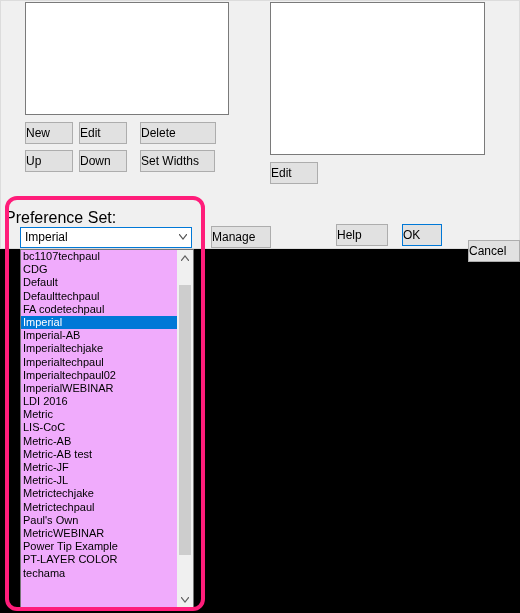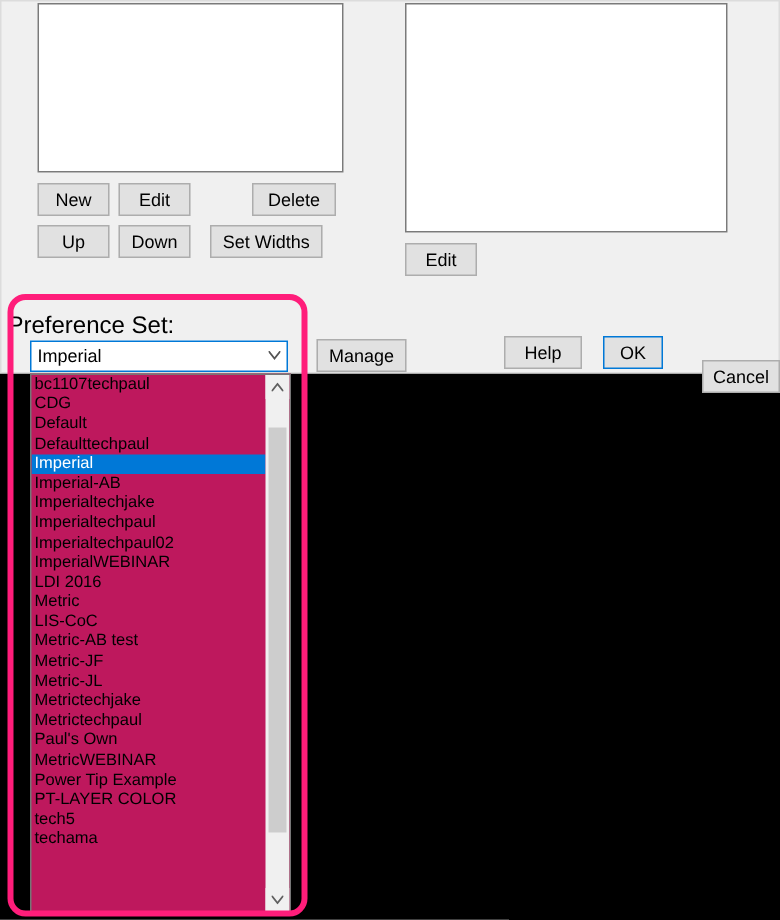--- a/index.html
+++ b/index.html
@@ -45,21 +45,21 @@
     height: 153px;
     background: #ffffff;
     border: 1px solid #7a7a7a;
     box-sizing: border-box;
   }
   .btn {
     position: absolute;
     height: 22px;
     line-height: 20px;
     font-size: 12px;
-    text-align: center;
+    text-align: left;
     background: #e1e1e1;
     border: 1px solid #adadad;
     box-sizing: border-box;
     cursor: default;
   }
   .btn-ok {
     border: 1px solid #0078d7;
   }
   .pref-label {
     position: absolute;
@@ -90,21 +90,21 @@
   }
   .combo .chev svg {
     display: block;
   }
   .dropdown {
     position: absolute;
     left: 20px;
     top: 249px;
     width: 174px;
     height: 360px;
-    background: #be185d;
+    background: #f0abfc;
     border: 1px solid #767676;
     box-sizing: border-box;
     overflow: hidden;
     z-index: 30;
   }
   .dropdown .items {
     position: absolute;
     left: 0;
     top: 0;
     right: 16px;
@@ -164,21 +164,21 @@
 <body>
 
 <div class="root">
   <div class="dialog-bg"></div>
 
   <div class="left-panel"></div>
   <div class="right-panel"></div>
 
   <div class="btn" style="left:25px;  top:122px; width:48px;">New</div>
   <div class="btn" style="left:79px;  top:122px; width:48px;">Edit</div>
-  <div class="btn" style="left:140px; top:122px; width:56px;margin-left:28px;">Delete</div>
+  <div class="btn" style="left:140px; top:122px; width:76px;">Delete</div>
 
   <div class="btn" style="left:25px;  top:150px; width:48px;">Up</div>
   <div class="btn" style="left:79px;  top:150px; width:48px;">Down</div>
   <div class="btn" style="left:140px; top:150px; width:75px;">Set Widths</div>
 
   <div class="btn" style="left:270px; top:162px; width:48px;">Edit</div>
 
   <div class="pref-label">Preference Set:</div>
   <div class="combo">
     <span>Imperial</span>
@@ -193,39 +193,40 @@
   <div class="btn" style="left:336px; top:224px; width:52px;">Help</div>
   <div class="btn btn-ok" style="left:402px; top:224px; width:40px;">OK</div>
   <div class="btn" style="left:468px; top:224px; width:52px;margin-top:16px;">Cancel</div>
 
   <div class="dropdown">
     <div class="items" id="dropdown-items">
         <div class="item">bc1107techpaul</div>
         <div class="item">CDG</div>
         <div class="item">Default</div>
         <div class="item">Defaulttechpaul</div>
+        <div class="item">FA codetechpaul</div>
         <div class="item selected">Imperial</div>
         <div class="item">Imperial-AB</div>
         <div class="item">Imperialtechjake</div>
         <div class="item">Imperialtechpaul</div>
         <div class="item">Imperialtechpaul02</div>
         <div class="item">ImperialWEBINAR</div>
         <div class="item">LDI 2016</div>
         <div class="item">Metric</div>
         <div class="item">LIS-CoC</div>
+        <div class="item">Metric-AB</div>
         <div class="item">Metric-AB test</div>
         <div class="item">Metric-JF</div>
         <div class="item">Metric-JL</div>
         <div class="item">Metrictechjake</div>
         <div class="item">Metrictechpaul</div>
         <div class="item">Paul's Own</div>
         <div class="item">MetricWEBINAR</div>
         <div class="item">Power Tip Example</div>
         <div class="item">PT-LAYER COLOR</div>
-        <div class="item">tech5</div>
         <div class="item">techama</div>
       </div>
     <div class="scrollbar">
       <div class="scroll-arrow up">
         <svg width="8" height="6" viewBox="0 0 8 6">
             <path d="M0 6 L4 1 L8 6" fill="none" stroke="#606060" stroke-width="1.2"></path>
           </svg>
       </div>
       <div class="scroll-thumb"></div>
       <div class="scroll-arrow down">

